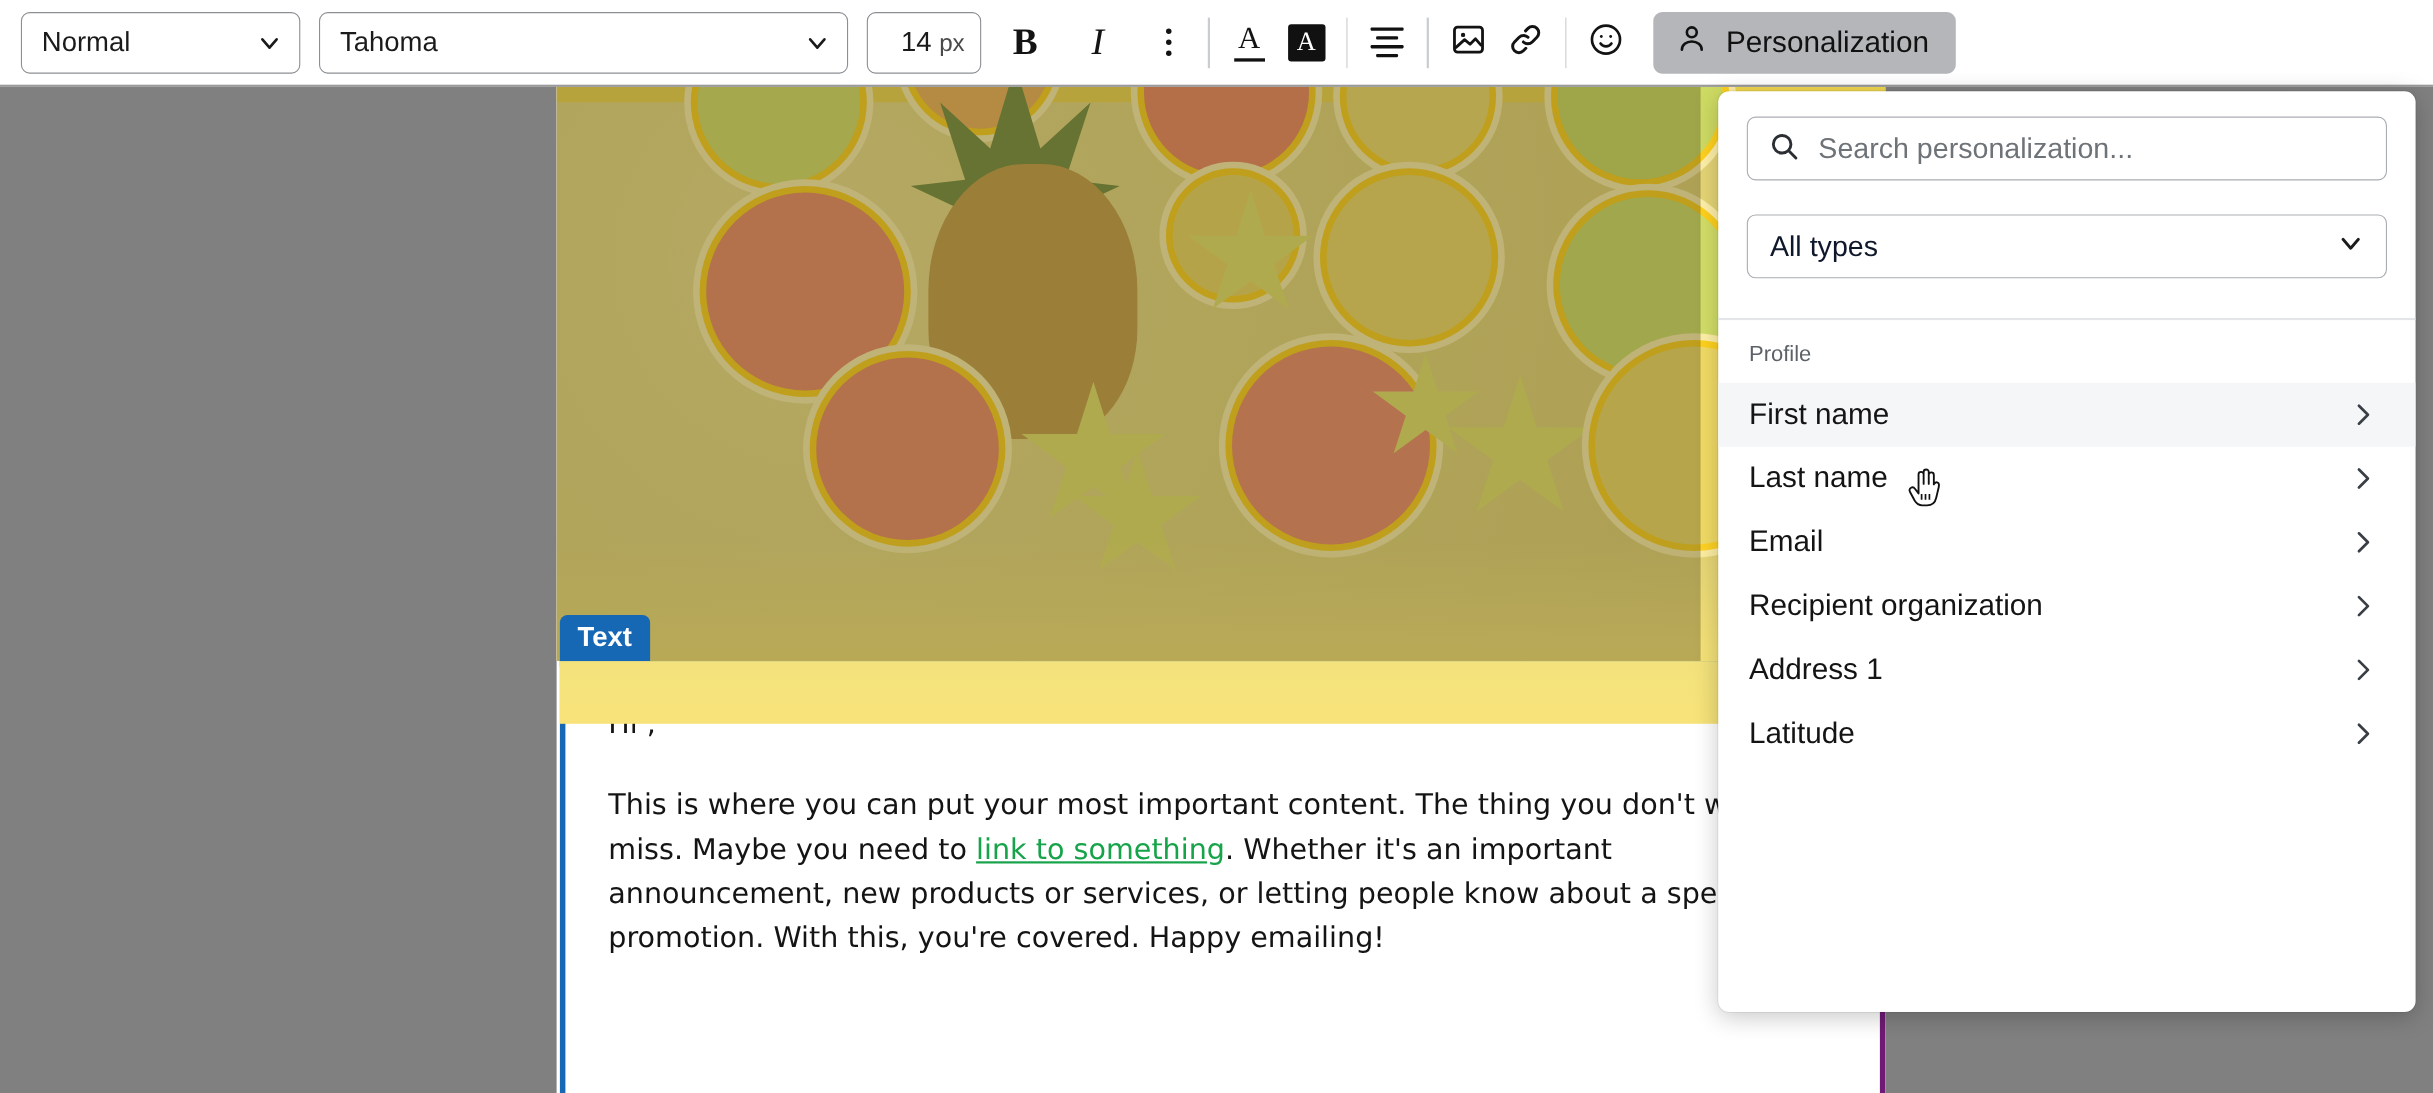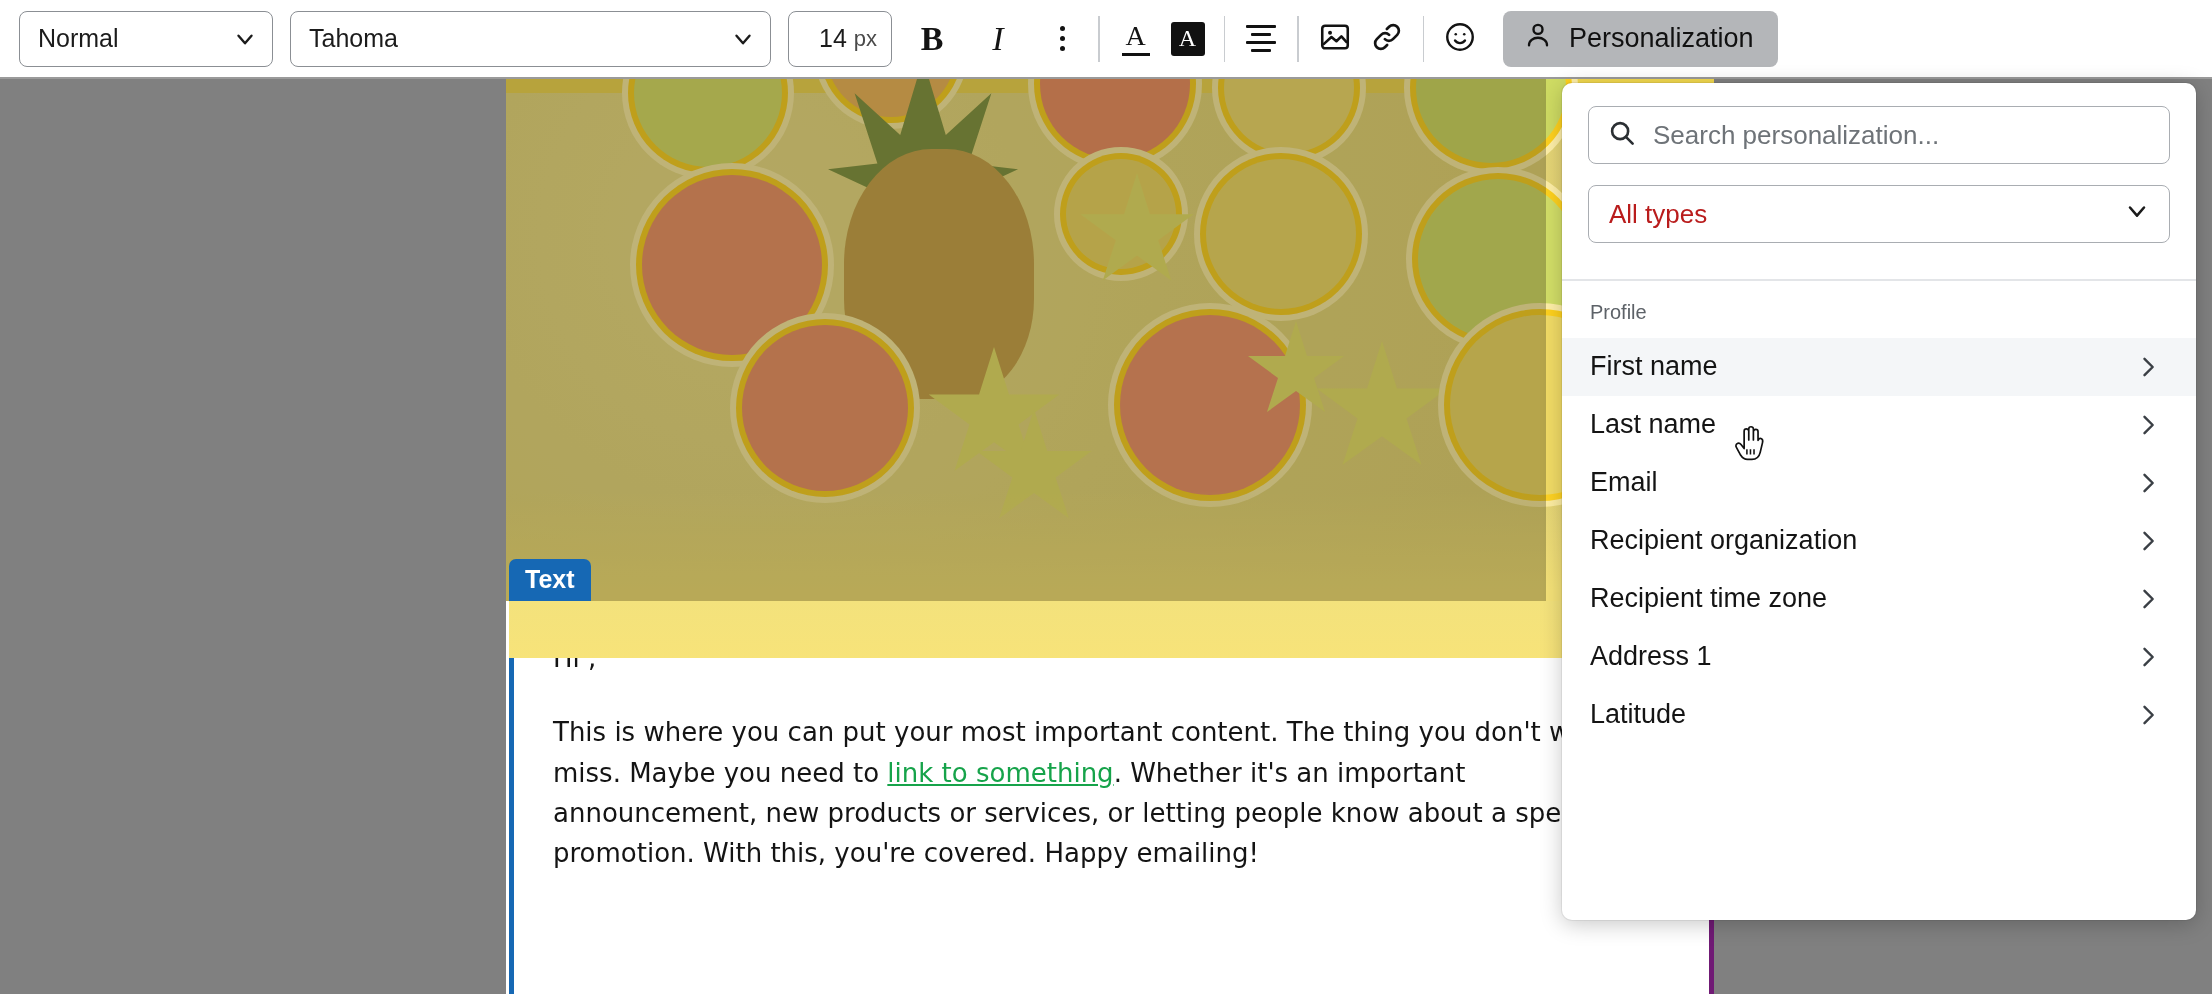--- a/index.html
+++ b/index.html
@@ -195,27 +195,27 @@
   }
   .search-wrap svg { flex: none; }
   .search-wrap input {
     border: none; outline: none; background: transparent;
     font-family: "Liberation Sans", sans-serif;
     font-size: 26px; color: #1b1b1b;
     width: 100%;
   }
   .search-wrap input::placeholder { color: #6e7378; }
   .type-select {
-    margin-top: 21px;
+    margin-top: 31px;
     height: 58px;
     border: 1.5px solid #a9adb2;
     border-radius: 8px;
     display: flex; align-items: center; justify-content: space-between;
     padding: 0 18px 0 20px;
-    font-size: 26px; color: #b91c1c;
+    font-size: 26px; color: #0f172a;
     cursor: pointer;
   }
   .panel-divider { height: 1.5px; background: #e3e5e8; }
 
   .group-label {
     font-size: 20px; color: #5d6268;
     padding: 20px 0 14px 28px;
   }
   .list { position: relative; }
   .list-item {
@@ -455,28 +455,20 @@
         <div style="height: 0px;"></div>
         <div class="list-item">
           <span>Recipient organization</span>
           <span class="arrow">
             <svg width="28" height="28" viewBox="0 0 24 24" fill="none" stroke="#3a3f45" stroke-width="2.1" stroke-linecap="round" stroke-linejoin="round">
               <polyline points="9 5 16 12 9 19"></polyline>
             </svg>
           </span>
         </div>
         <div style="height: 0px;"></div>
-        <div class="list-item">
-          <span>Recipient time zone</span>
-          <span class="arrow">
-            <svg width="28" height="28" viewBox="0 0 24 24" fill="none" stroke="#3a3f45" stroke-width="2.1" stroke-linecap="round" stroke-linejoin="round">
-              <polyline points="9 5 16 12 9 19"></polyline>
-            </svg>
-          </span>
-        </div>
         <div style="height: 0px;"></div>
         <div class="list-item">
           <span>Address 1</span>
           <span class="arrow">
             <svg width="28" height="28" viewBox="0 0 24 24" fill="none" stroke="#3a3f45" stroke-width="2.1" stroke-linecap="round" stroke-linejoin="round">
               <polyline points="9 5 16 12 9 19"></polyline>
             </svg>
           </span>
         </div>
         <div style="height: 0px;"></div>

